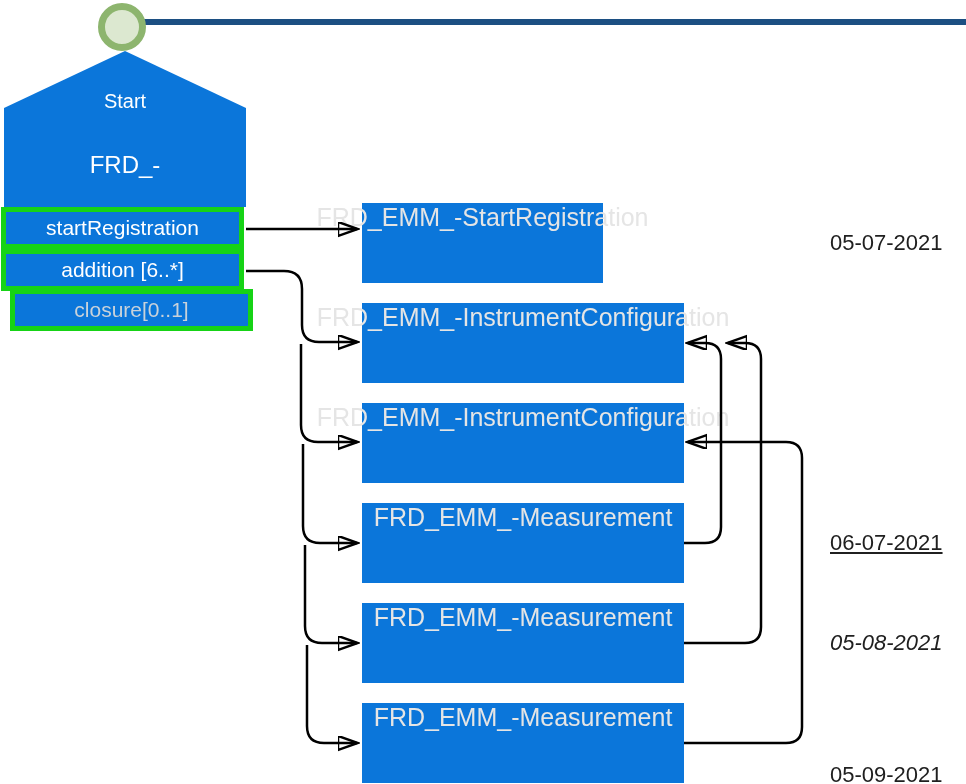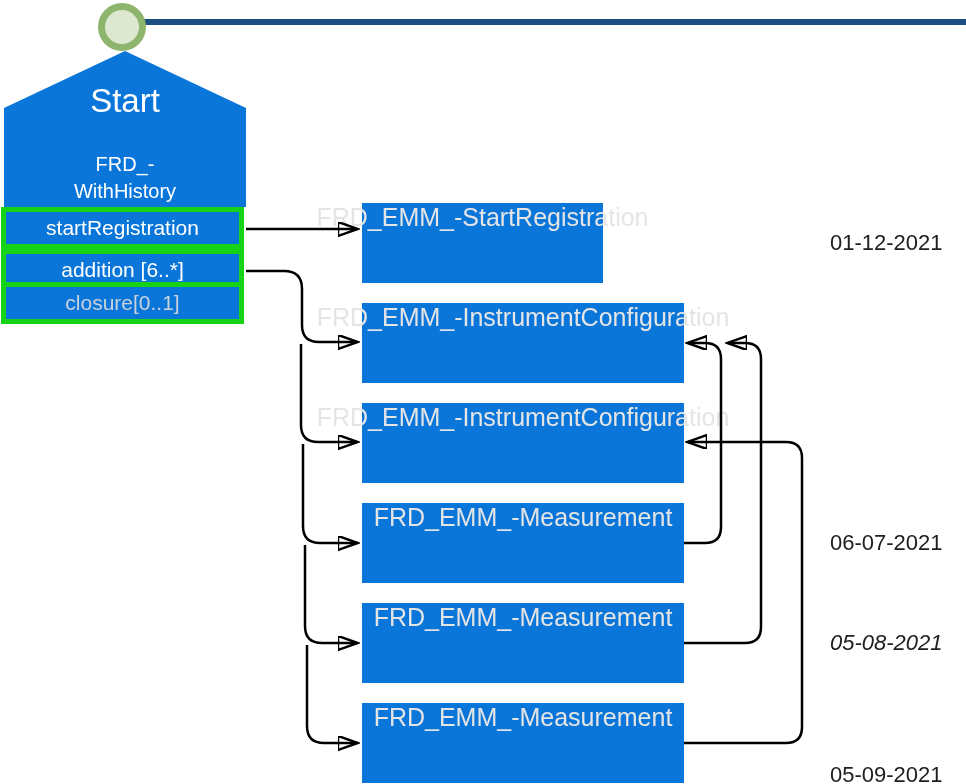--- a/index.html
+++ b/index.html
@@ -22,22 +22,22 @@
   .timeline-circle{
     position:absolute;left:98px;top:3px;width:48px;height:48px;border-radius:50%;
     background:var(--ring-fill);border:7px solid var(--ring-green);box-sizing:border-box;
   }
   
   .start-shape{
     position:absolute;left:4px;top:51px;width:242px;height:156px;background:var(--shape-blue);
     clip-path:polygon(50% 0%, 100% 36.5%, 100% 100%, 0% 100%, 0% 36.5%);
     color:#ffffff;
   }
-  .start-title{position:absolute;top:36px;left:0;width:100%;text-align:center;font-size:33px;line-height:28px;}
-  .start-name{position:absolute;top:100px;left:0;width:100%;text-align:center;font-size:20px;line-height:27px;white-space:pre-line;}
+  .start-title{position:absolute;top:36px;left:0;width:100%;text-align:center;font-size:20px;line-height:28px;}
+  .start-name{position:absolute;top:100px;left:0;width:100%;text-align:center;font-size:24px;line-height:27px;white-space:pre-line;}
   
   .port-row{
     position:absolute;left:1px;width:243px;height:42px;box-sizing:border-box;
     border:5px solid var(--port-green);background:var(--shape-blue);
     color:#ffffff;font-size:21px;line-height:32px;text-align:center;
   }
   .port-row.muted{color:var(--muted-label);}
   
   .event-box{
     position:absolute;background:var(--shape-blue);color:#e5e5e5;
@@ -56,26 +56,26 @@
 </head>
 <body>
 
 <div id="canvas">
 
   <div class="timeline-bar"></div>
   <div class="timeline-circle"></div>
 
   <div class="start-shape">
     <div class="start-title">Start</div>
-    <div class="start-name"><span>FRD_-</span><br><span>WithHistory</span></div>
+    <div class="start-name"><span>FRD_-</span><br></div>
   </div>
 
   <div class="port-row" style="top:207px;">startRegistration</div>
   <div class="port-row" style="top:249px;">addition [6..*]</div>
-  <div class="port-row muted" style="top:282px;">closure[0..1]</div>
+  <div class="port-row muted" style="top:289px;margin-left:9px;">closure[0..1]</div>
 
   <div class="event-box" style="left:362px;top:203px;width:241px;height:80px;">
     <span>FRD_EMM_-</span>
     <span>StartRegistration</span>
   </div>
   <div class="event-box" style="left:362px;top:303px;width:322px;height:80px;">
     <span>FRD_EMM_-</span>
     <span>InstrumentConfiguration</span>
   </div>
   <div class="event-box" style="left:362px;top:403px;width:322px;height:80px;">
@@ -88,22 +88,22 @@
   </div>
   <div class="event-box" style="left:362px;top:603px;width:322px;height:80px;">
     <span>FRD_EMM_-</span>
     <span>Measurement</span>
   </div>
   <div class="event-box" style="left:362px;top:703px;width:322px;height:80px;">
     <span>FRD_EMM_-</span>
     <span>Measurement</span>
   </div>
 
-  <div class="date-label" style="top:232px;">01-12-2021</div>
-  <div class="date-label" style="top:532px;">06-07-2021</div>
+  <div class="date-label" style="top:232px;">05-07-2021</div>
+  <div class="date-label" style="top:532px;text-decoration:underline;">06-07-2021</div>
   <div class="date-label" style="top:632px;font-style:italic;">05-08-2021</div>
   <div class="date-label" style="top:764px;">05-09-2021</div>
 
   <svg class="connector-layer" viewBox="0 0 966 784" xmlns="http://www.w3.org/2000/svg">
     <defs>
       <marker id="arrow" markerUnits="userSpaceOnUse" markerWidth="22" markerHeight="16" refX="19" refY="7" orient="auto">
         <path d="M0,0 L20,7 L0,14 Z" fill="#000000" stroke="none"></path>
       </marker>
     </defs>
     <path d="M 246 229 H 357" marker-end="url(#arrow)"></path>

